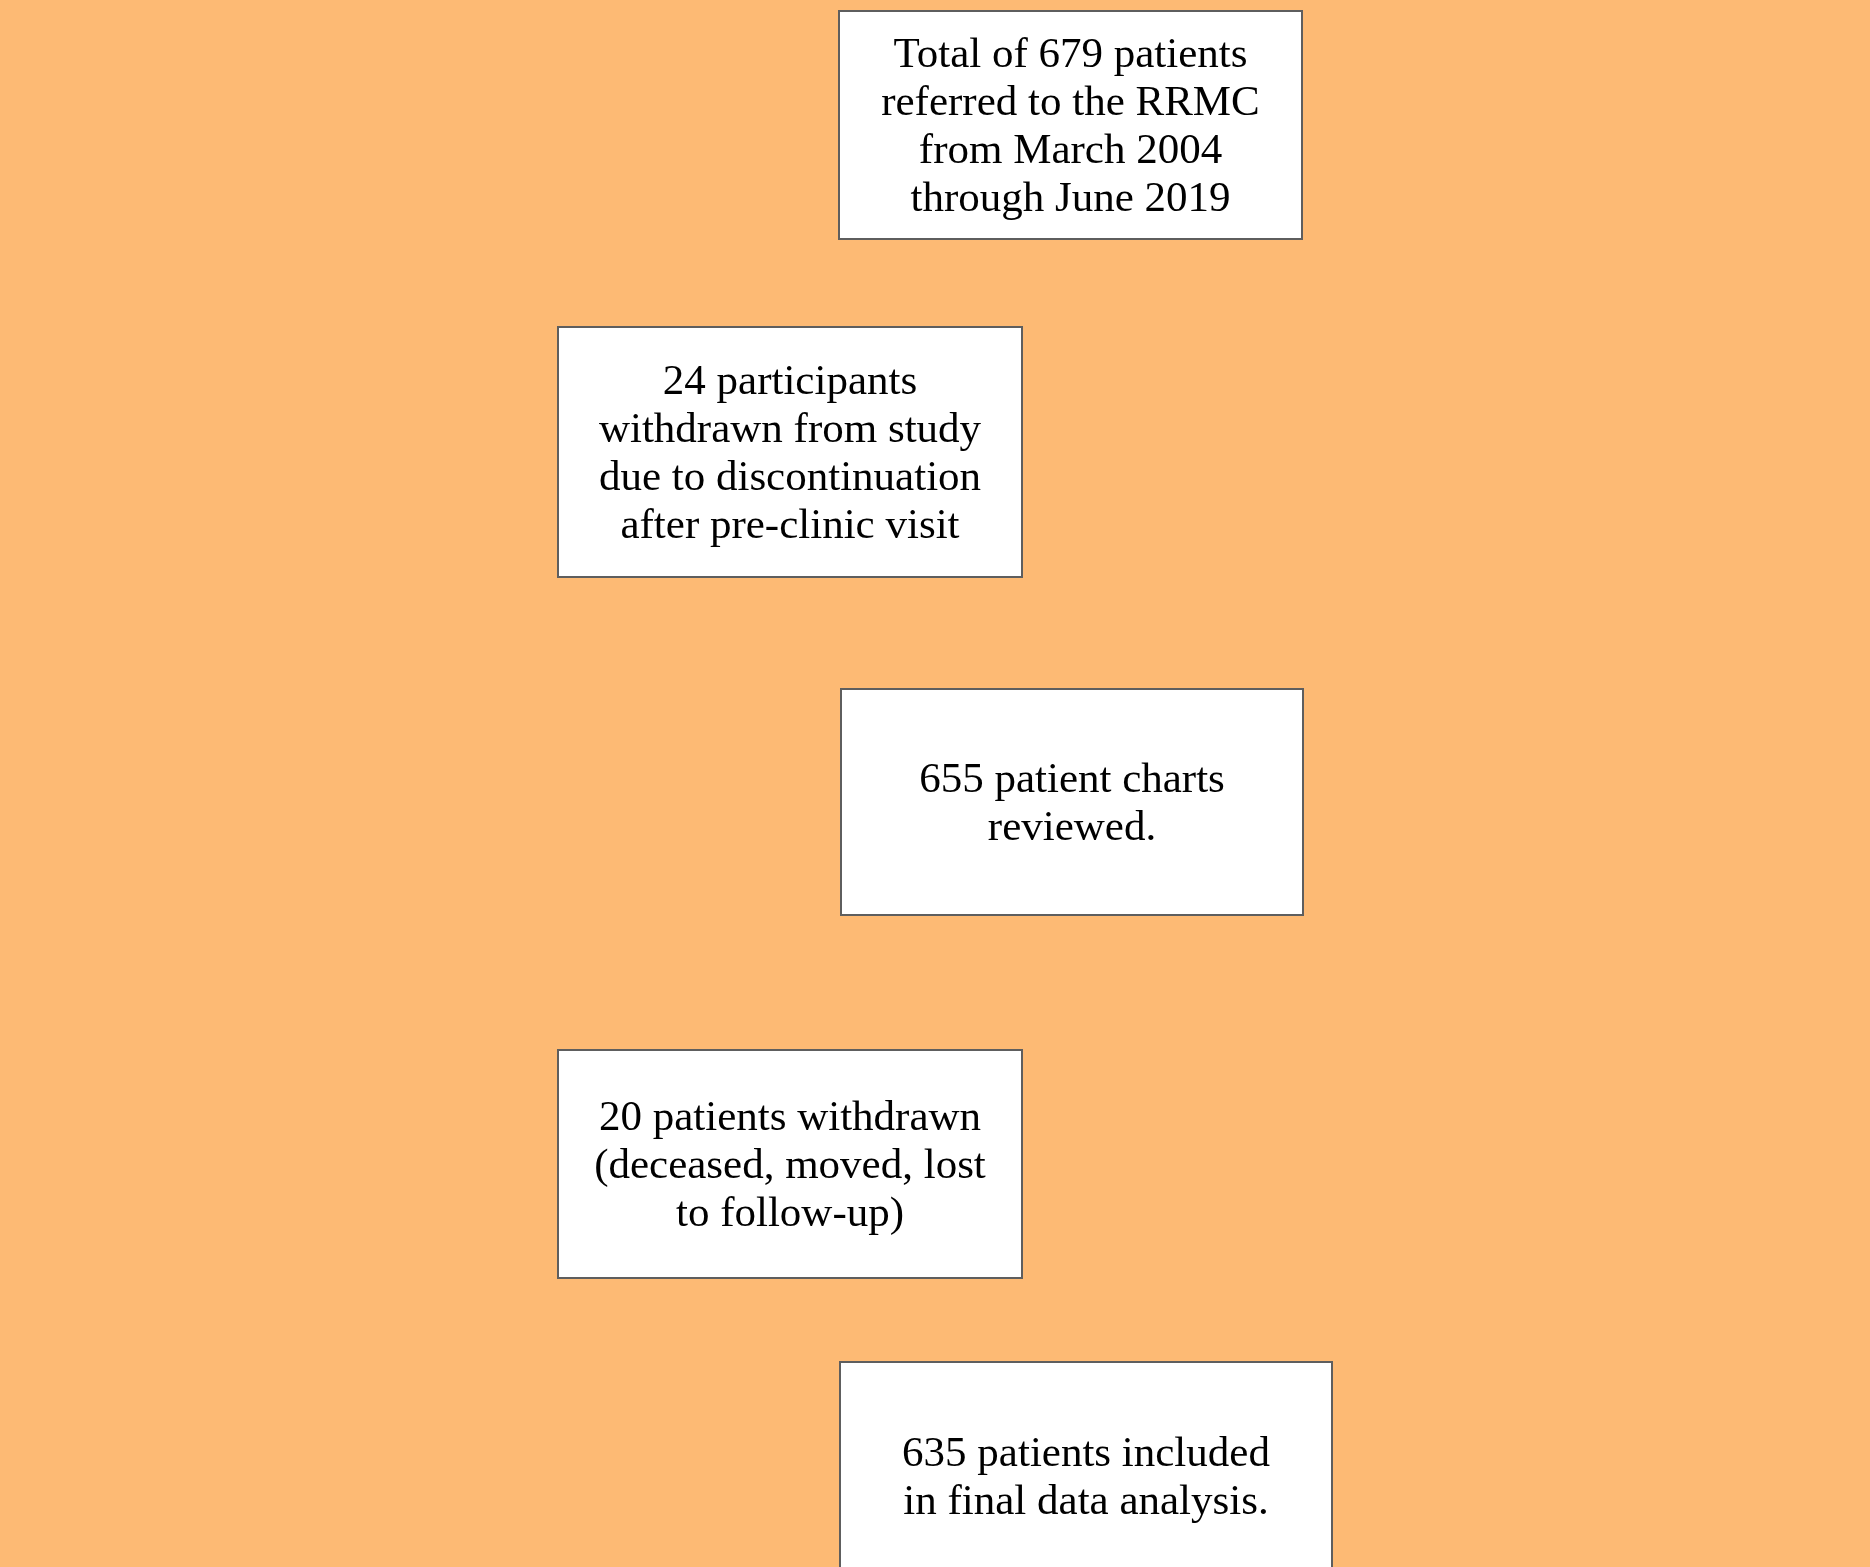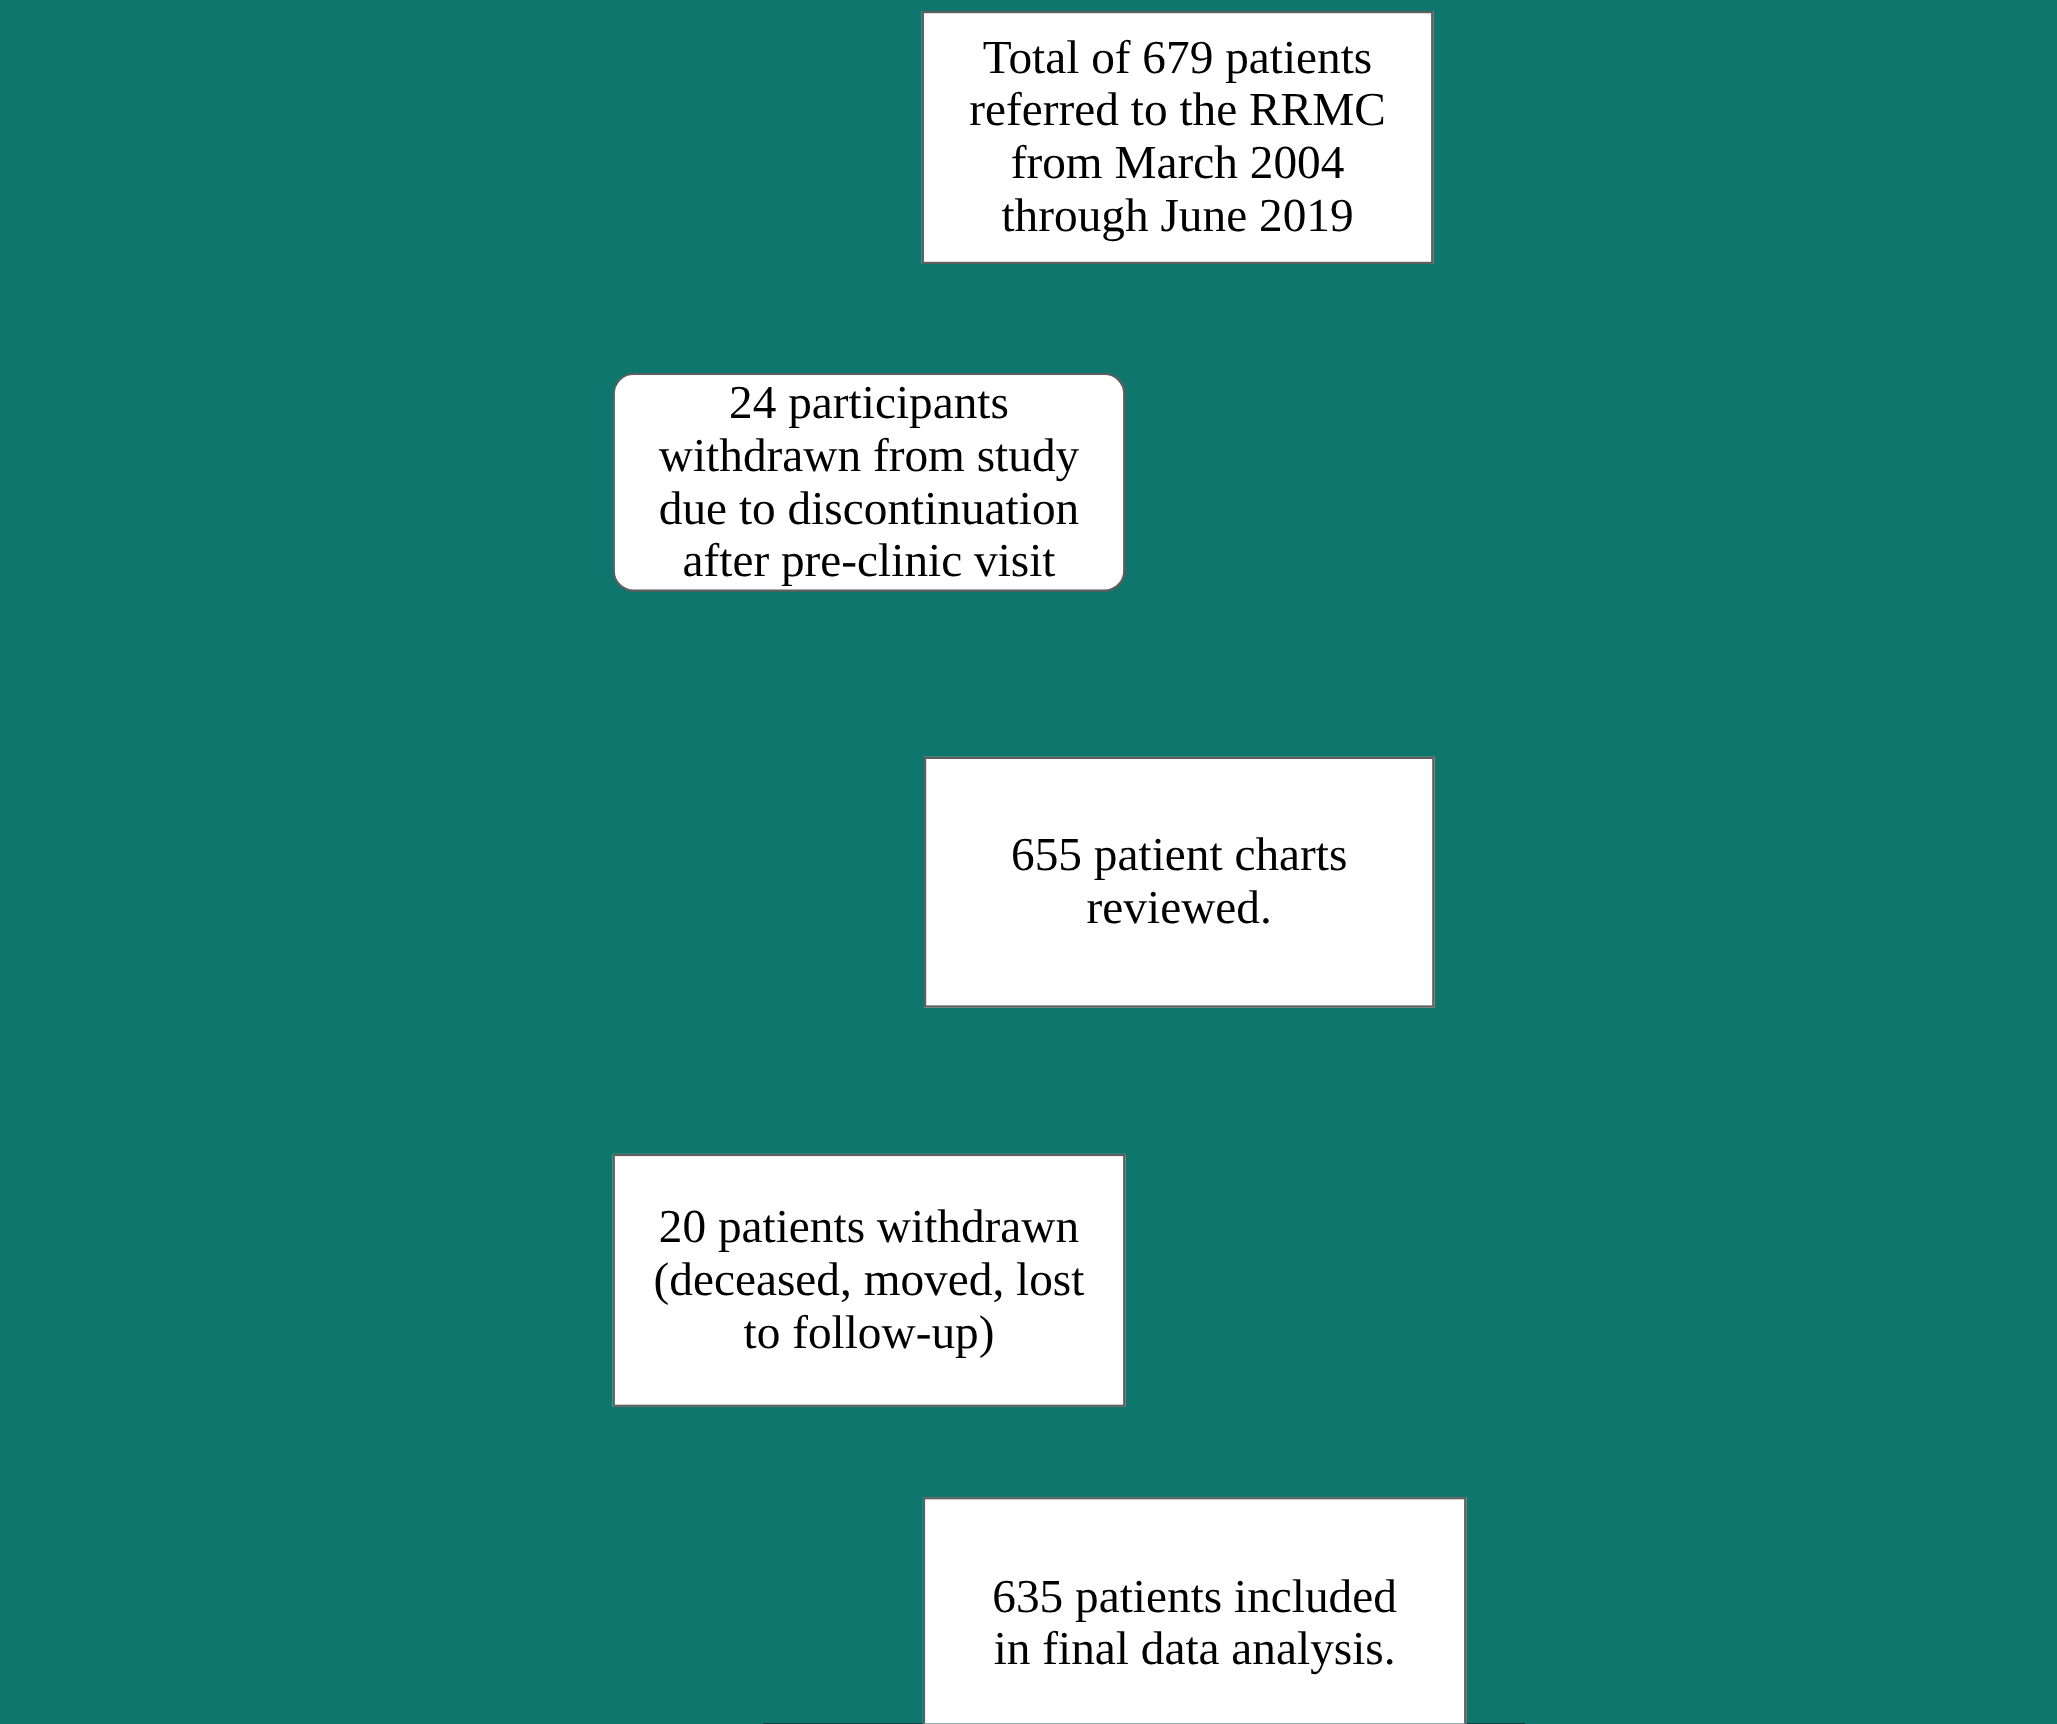--- a/index.html
+++ b/index.html
@@ -4,41 +4,41 @@
 <style>
   html, body {
     margin: 0;
     padding: 0;
     background: #000000;
   }
   .canvas {
     position: relative;
     width: 1870px;
     height: 1567px;
-    background: #0f766e;
+    background: #fdba74;
     overflow: hidden;
     font-family: "Liberation Serif", "DejaVu Serif", serif;
   }
   .flow-node {
     position: absolute;
     background: #ffffff;
     border: 2px solid #5e5e5e;
     box-sizing: border-box;
     color: #000000;
     font-size: 43px;
     line-height: 48px;
     display: flex;
     align-items: center;
     justify-content: center;
     text-align: center;
     white-space: pre-line;
   }
   
   .node-total        { left: 838px; top: 10px;   width: 465px; height: 230px; }
-  .node-withdrawn-24 { left: 557px; top: 339px;  width: 466px; height: 199px; border-radius: 19px; }
+  .node-withdrawn-24 { left: 557px; top: 326px;  width: 466px; height: 252px; }
   .node-charts-655   { left: 840px; top: 671px;  width: 464px; height: 228px; margin-top: 17px; }
   .node-withdrawn-20 { left: 557px; top: 1001px; width: 466px; height: 230px; margin-top: 48px; }
   .node-final-635    { left: 839px; top: 1361px; width: 494px; height: 229px; }
 </style>
 </head>
 <body>
 
 <div class="canvas">
 
   <div class="flow-node node-total">Total of 679 patients

